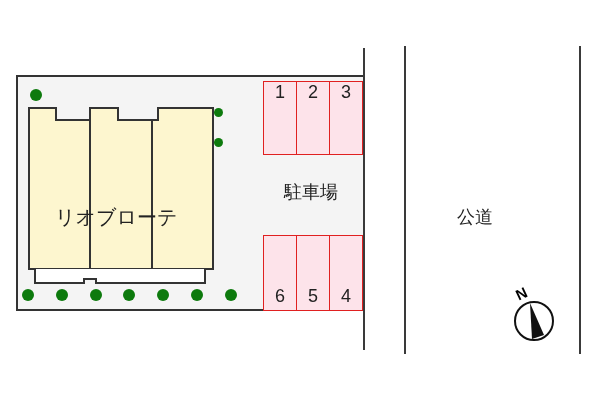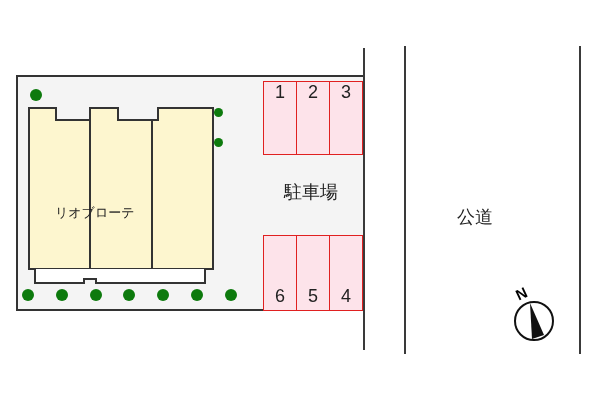--- a/index.html
+++ b/index.html
@@ -25,21 +25,21 @@
 <div class="abs vline" style="left:404px; top:46px; height:308px;"></div>
 <div class="abs vline" style="left:579px; top:46px; height:308px;"></div>
 
 <div class="abs" style="left:28px; top:107px; width:186px; height:163px;">
   <svg width="186" height="163" viewBox="0 0 186 163">
     <path d="M1,1 L28,1 L28,13 L62,13 L62,1 L90,1 L90,13 L130,13 L130,1 L185,1 L185,162 L1,162 Z" fill="#fdf6cf" stroke="#333" stroke-width="2"></path>
     <line x1="62" y1="13" x2="62" y2="162" stroke="#333" stroke-width="2"></line>
     <line x1="124" y1="13" x2="124" y2="162" stroke="#333" stroke-width="2"></line>
   </svg>
 </div>
-<div class="abs label" style="left:55px; top:204px; font-size:13px;">リオブローテ</div>
+<div class="abs label" style="left:55px; top:204px; font-size:20px;">リオブローテ</div>
 
 <div class="abs" style="left:34px; top:269px; width:172px; height:16px;">
   <svg width="172" height="16" viewBox="0 0 172 16">
     <path d="M1,0 L1,14 L50,14 L50,10 L62,10 L62,14 L171,14 L171,0" fill="#ffffff" stroke="#333" stroke-width="2"></path>
   </svg>
 </div>
 
 <div class="abs tree" style="left:30px; top:89px;"></div>
 <div class="abs tree sm" style="left:214px; top:108px;"></div>
 <div class="abs tree sm" style="left:214px; top:138px;"></div>

